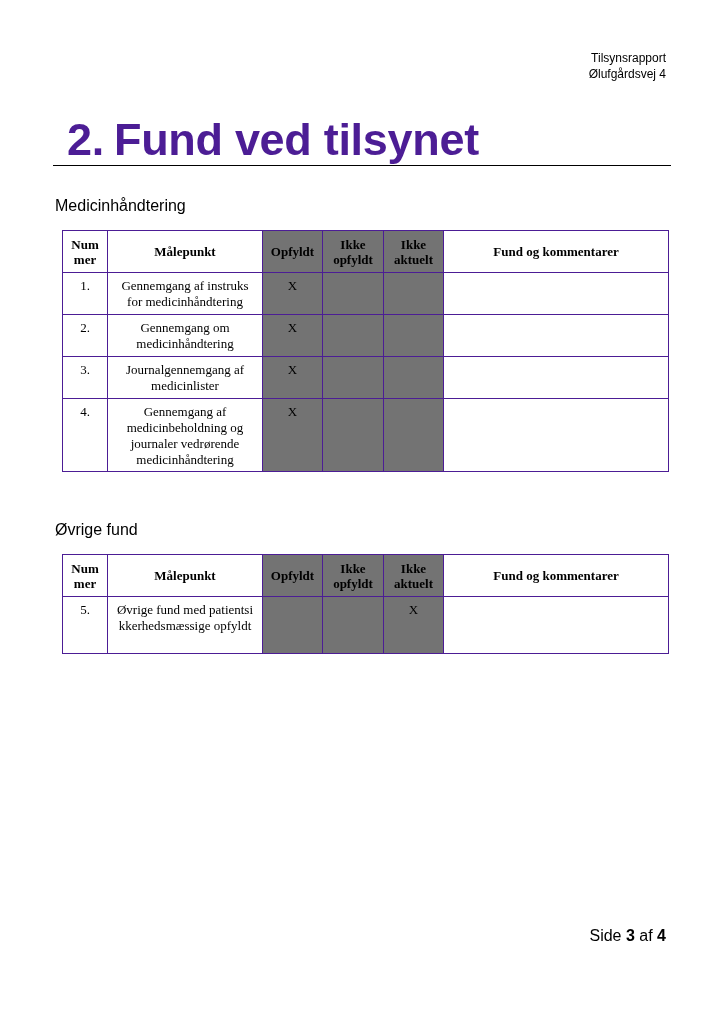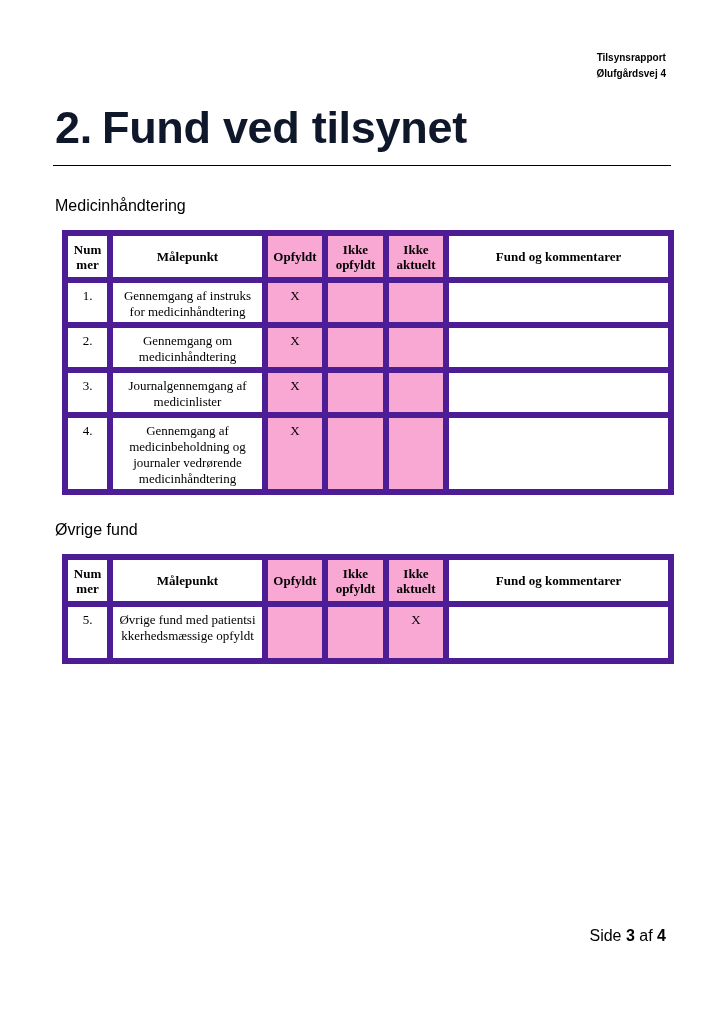--- a/index.html
+++ b/index.html
@@ -1,33 +1,33 @@
 <!DOCTYPE html>
 <html><head>
 <meta charset="utf-8">
 <style>
   html, body { margin: 0; padding: 0; background: #ffffff; }
   body { width: 724px; height: 1024px; position: relative; overflow: hidden;
          font-family: "Liberation Sans", sans-serif; color: #000; }
-  .header-right { position: absolute; right: 58px; top: 50px; text-align: center;
-                  font-size: 10px; line-height: 16px; font-weight: bold; }
-  .title { position: absolute; left: 55px; top: 102px; margin: 0;
+  .header-right { position: absolute; right: 58px; top: 50px; text-align: right;
+                  font-size: 12px; line-height: 16px; }
+  .title { position: absolute; left: 55px; top: 102px; margin: 12px;
            font-family: "Liberation Sans", sans-serif; font-weight: bold;
-           font-size: 45px; color: #0f172a; letter-spacing: -0.3px; }
+           font-size: 45px; color: #4c1d95; letter-spacing: -0.3px; }
   .title .num { margin-right: 10px; }
   .rule { position: absolute; left: 53px; top: 165px; width: 618px; height: 0;
           border-top: 1px solid #000; }
   .section-heading { position: absolute; left: 55px; margin: 0;
                      font-size: 16px; font-weight: normal; font-family: "Liberation Sans", sans-serif; }
   table { position: absolute; left: 62px; border-collapse: collapse; table-layout: fixed;
           width: 606px; font-family: "Liberation Serif", "DejaVu Serif", serif; font-size: 13px; }
-  th, td { border: 6px solid #4c1d95; vertical-align: top; padding: 0; margin-top: 29px; }
+  th, td { border: 1px solid #4c1d95; vertical-align: top; padding: 0; margin-top: 29px; }
   th { font-weight: bold; vertical-align: middle; text-align: center; line-height: 15px; height: 41px; }
   td { line-height: 16px; }
-  .shade { background: #f9a8d4; }
+  .shade { background: #737373; }
   .c-num { text-align: center; padding-top: 5px; }
   .c-mp { text-align: center; padding: 5px 6px 2px 6px; }
   .c-x { text-align: center; padding-top: 5px; }
   .footer { position: absolute; right: 58px; top: 927px; font-size: 16px; }
   .footer b { font-weight: bold; }
 </style>
 </head>
 <body>
 
 <div class="header-right">

